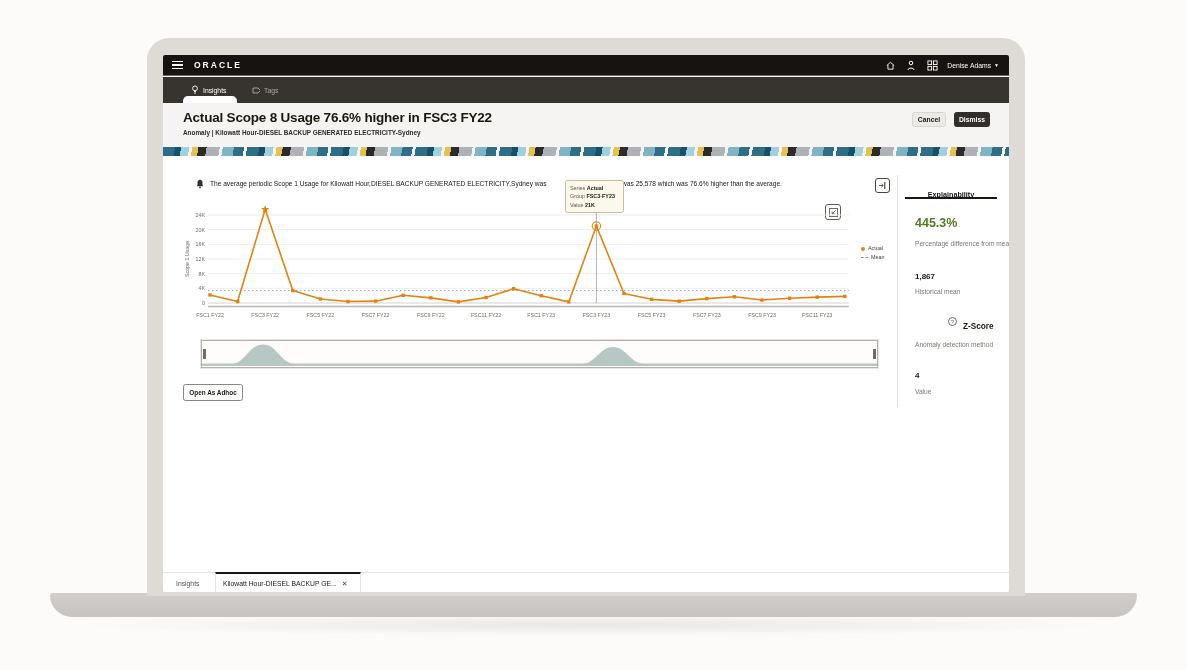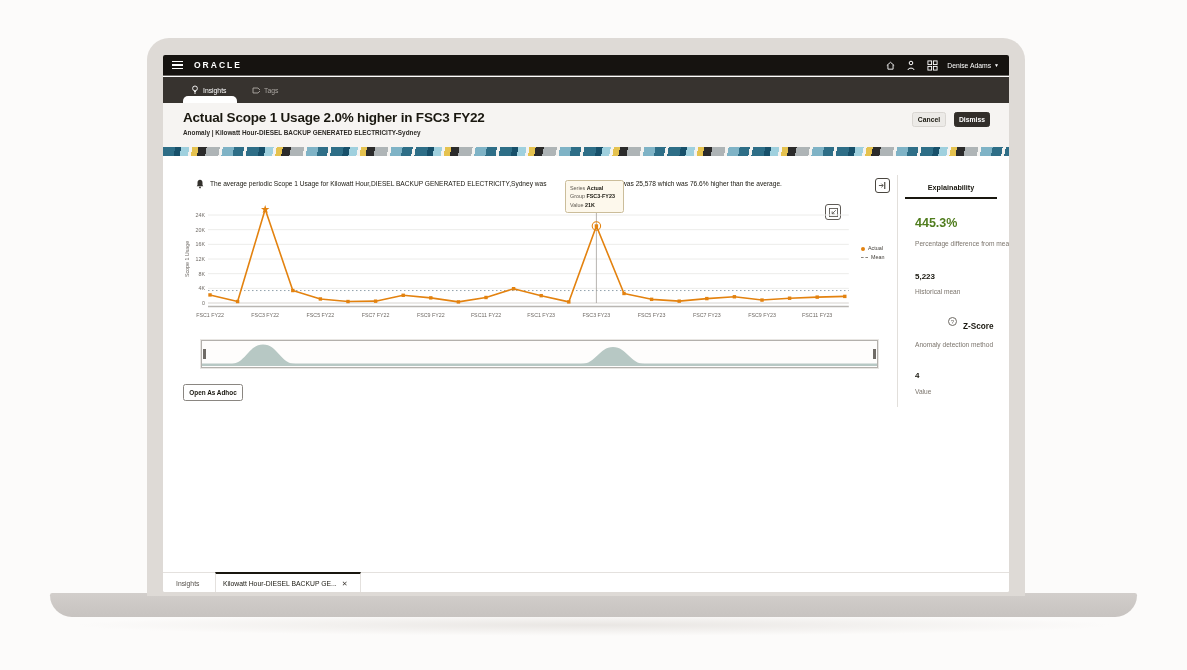--- a/index.html
+++ b/index.html
@@ -76,21 +76,21 @@
     border:1px solid #b3b0ac; box-shadow:0 0 0 1px #e8e6e3; }
 
   .open-adhoc { position:absolute; left:20px; top:228px; width:60px; height:17px; background:#fff;
     border:1px solid #8a8681; border-radius:2.5px; font-size:6.4px; font-weight:bold; color:#19170f;
     display:flex; align-items:center; justify-content:center; cursor:pointer; }
 
   
   .panel-divider { position:absolute; left:734px; top:19px; width:1px; height:232px; background:#e2dfdb; }
   .panel-toggle { position:absolute; left:712px; top:22px; width:15px; height:15px; border:1px solid #4a463f;
     border-radius:3px; background:#fff; display:flex; align-items:center; justify-content:center; cursor:pointer; }
-  .explain-tab { position:absolute; left:742px; top:27px; width:92px; text-align:center; font-size:7.2px;
+  .explain-tab { position:absolute; left:742px; top:34px; width:92px; text-align:center; font-size:7.2px;
     font-weight:bold; color:#19170f; cursor:pointer; }
   .explain-underline { position:absolute; left:742px; top:41px; width:92px; height:2px; background:#19170f; }
   .metric-value { position:absolute; left:752px; font-weight:bold; color:#19170f; }
   .metric-label { position:absolute; left:752px; font-size:6.6px; color:#7c756d; white-space:nowrap; }
   .mv-pct { top:60px; font-size:12.5px; color:#507d1e; }
   .ml-pct { top:84px; }
   .mv-mean { top:116px; font-size:8px; }
   .ml-mean { top:132px; }
   .mv-z { top:166px; font-size:8.2px;margin-left:48px; }
   .ml-z { top:185px; }
@@ -163,21 +163,21 @@
         </div>
         <div class="nav-tab tags">
           <svg width="9" height="9" viewBox="0 0 9 9">
               <path d="M1 4.5 L4.5 1 L8 1 L8 4.5 L4.5 8 Z" fill="none" stroke="#aaa6a1" stroke-width="0.9" transform="rotate(45 4.5 4.5)"></path>
             </svg>
           <span>Tags</span>
         </div>
       </div>
 
       <div class="titlearea">
-        <div class="page-title">Actual Scope 1 Usage 2.0% higher in FSC3 FY22</div>
+        <div class="page-title">Actual Scope 8 Usage 76.6% higher in FSC3 FY22</div>
         <div class="page-subtitle">Anomaly | Kilowatt Hour-DIESEL BACKUP GENERATED ELECTRICITY-Sydney</div>
         <div class="btn btn-cancel">Cancel</div>
         <div class="btn btn-dismiss">Dismiss</div>
       </div>
 
       <div class="banner"></div>
 
       <div class="main">
 
         <div class="desc-row">
@@ -290,21 +290,21 @@
           <svg width="9" height="9" viewBox="0 0 10 10">
               <path d="M7.5 1 V9" stroke="#4a463f" stroke-width="1.3"></path>
               <path d="M1 5 H5.5 M3.8 3 L5.8 5 L3.8 7" fill="none" stroke="#4a463f" stroke-width="1"></path>
             </svg>
         </div>
         <div class="explain-tab">Explainability</div>
         <div class="explain-underline"></div>
 
         <div class="metric-value mv-pct">445.3%</div>
         <div class="metric-label ml-pct">Percentage difference from mean</div>
-        <div class="metric-value mv-mean">5,223</div>
+        <div class="metric-value mv-mean">1,867</div>
         <div class="metric-label ml-mean">Historical mean</div>
         <div class="metric-value mv-z">Z-Score</div>
         <div class="help-icon">?</div>
         <div class="metric-label ml-z">Anomaly detection method</div>
         <div class="metric-value mv-val">4</div>
         <div class="metric-label ml-val">Value</div>
       </div>
 
       <div class="footer">
         <div class="footer-tab-insights">Insights</div>

